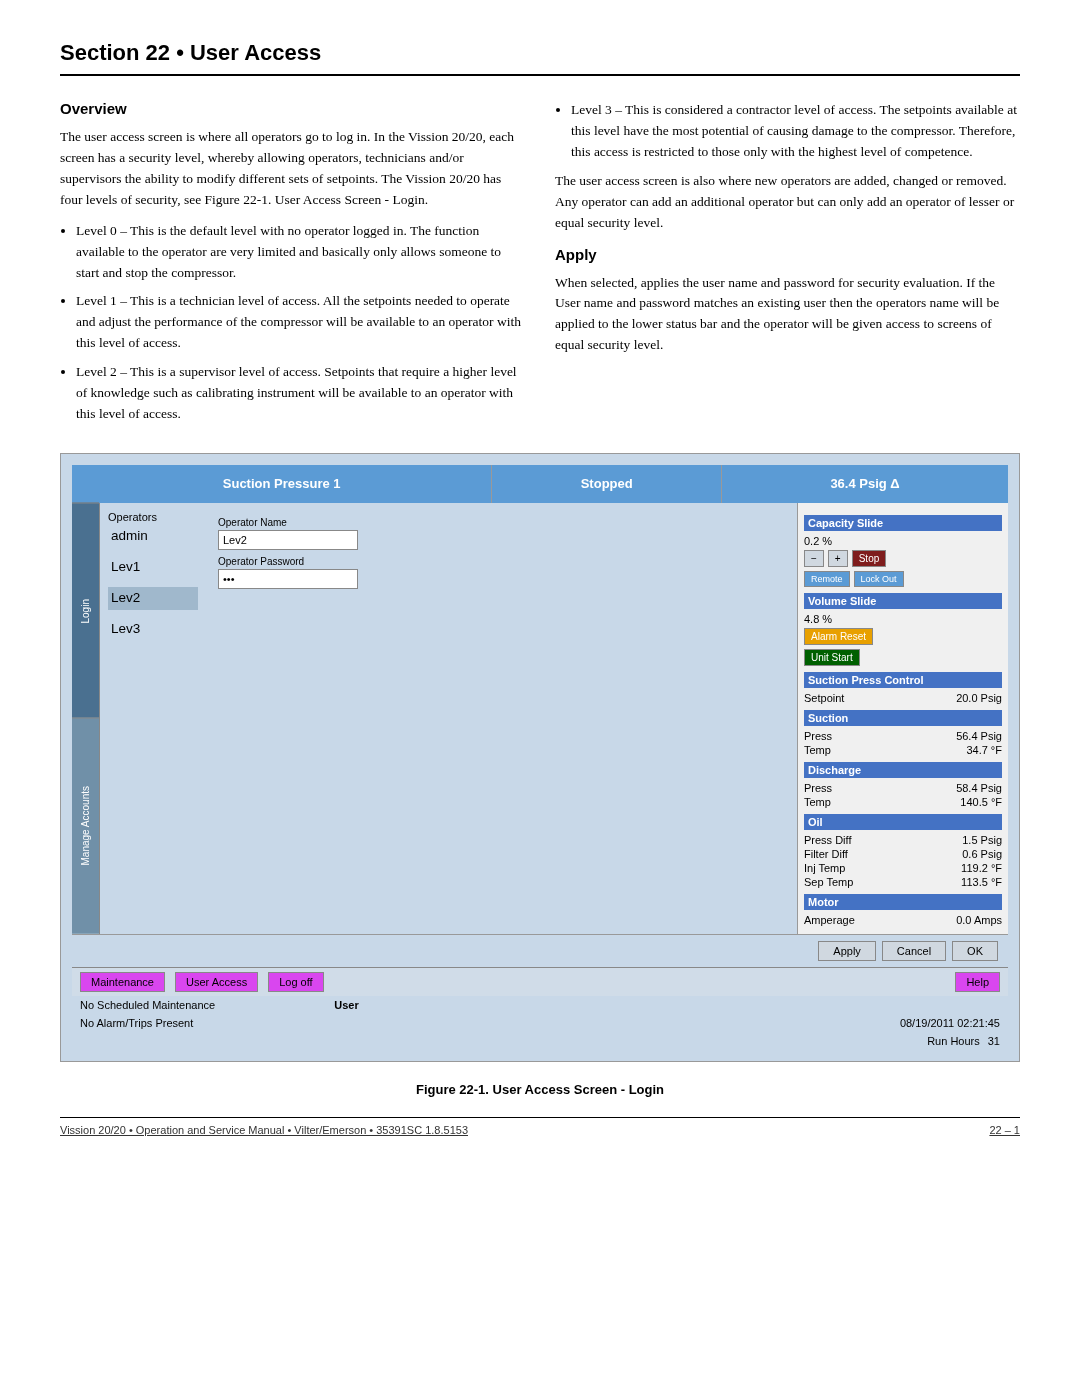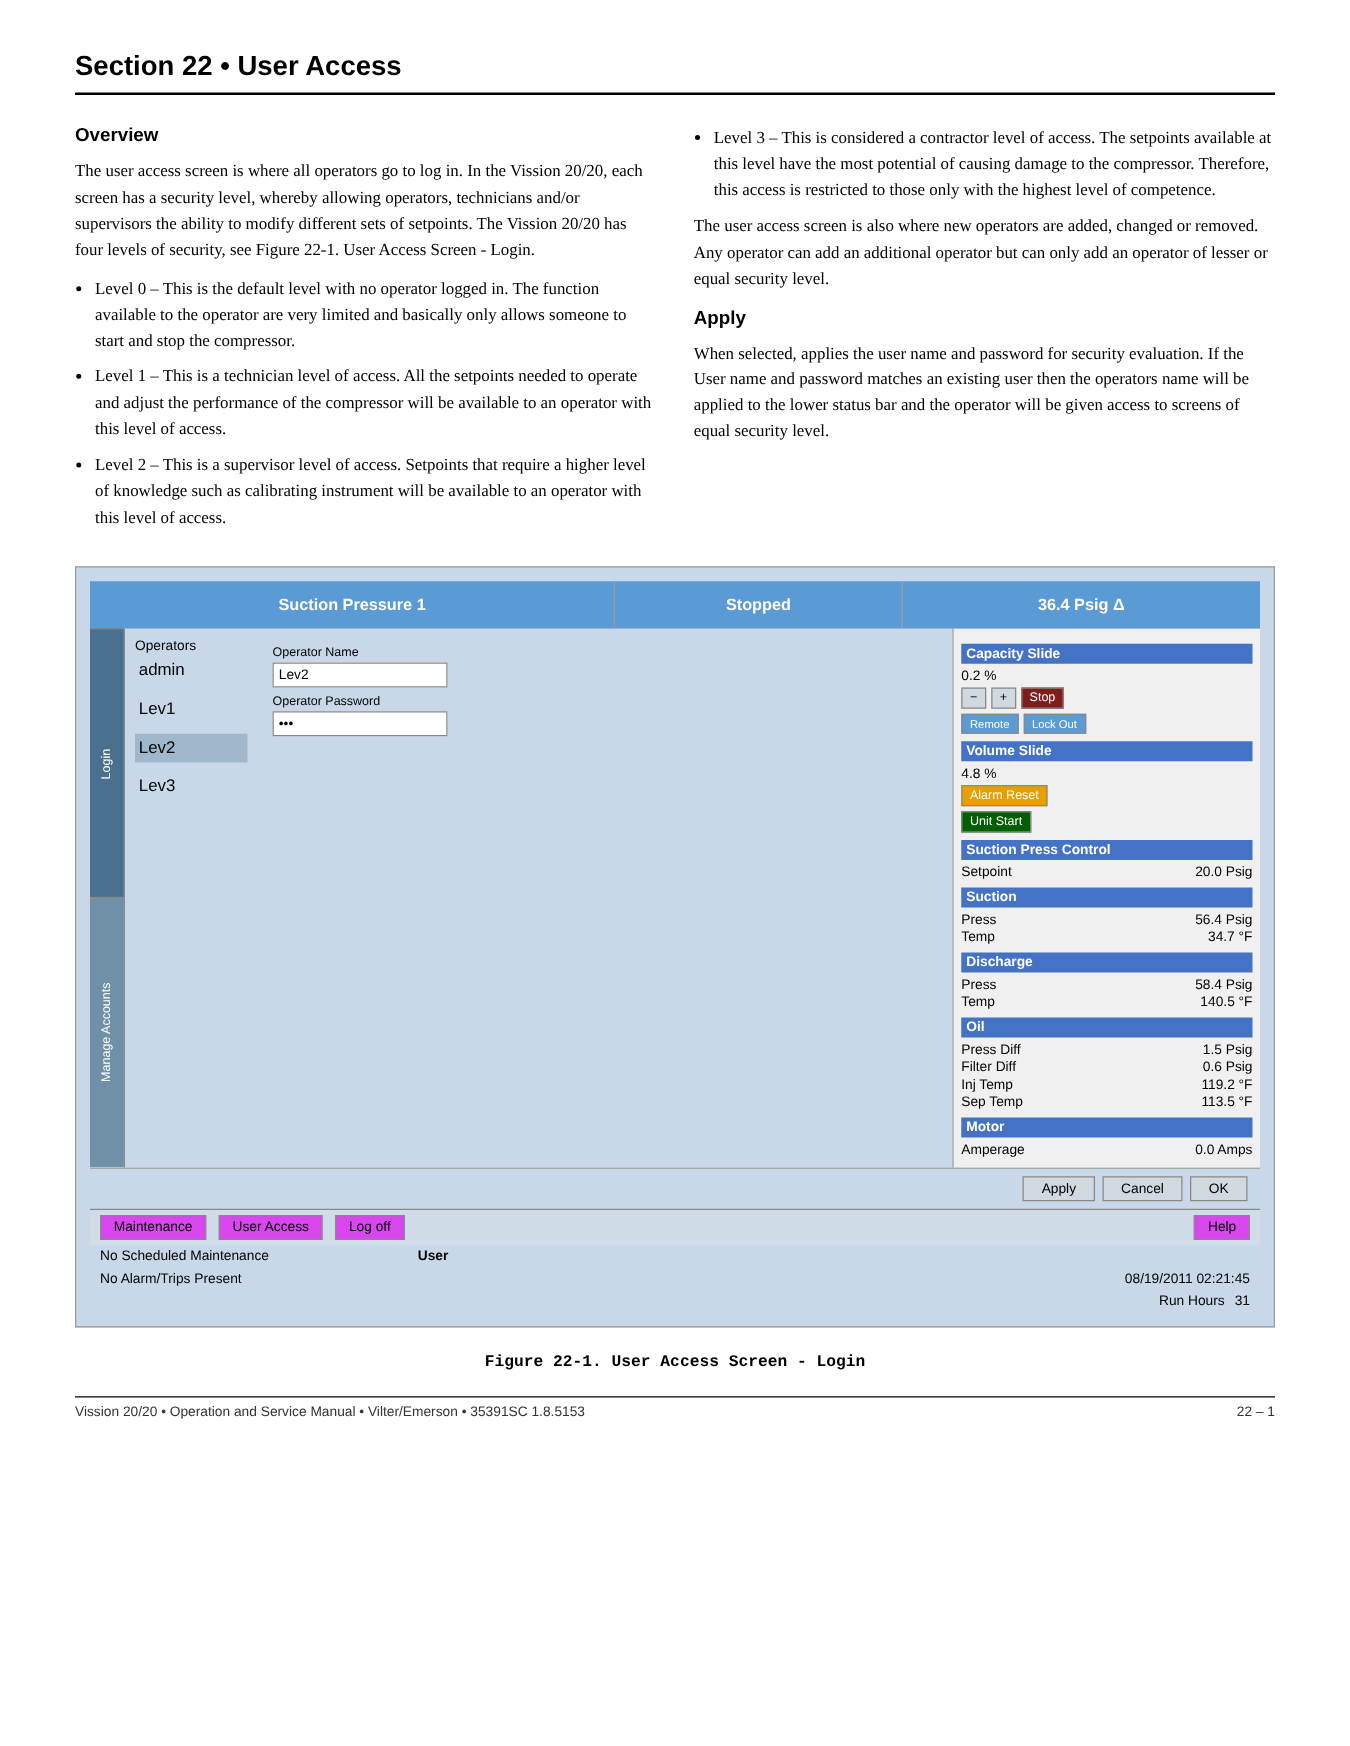--- a/index.html
+++ b/index.html
@@ -199,21 +199,21 @@
       background: #d0d8e0;
       border: 1px solid #888;
       font-size: 11px;
       font-family: Arial, sans-serif;
       padding: 3px 14px;
       cursor: pointer;
     }
 
     
     .right-panel {
-      width: 245px;
+      width: 210px;
       background: #f0f0f0;
       font-family: Arial, sans-serif;
       font-size: 11px;
       padding: 6px;
     }
     .right-panel .rp-section-title {
       background: #4472c4;
       color: #fff;
       font-size: 11px;
       font-weight: bold;
@@ -263,36 +263,37 @@
       border: 1px solid #888;
       font-size: 11px;
       font-family: Arial, sans-serif;
       padding: 3px 10px;
       cursor: pointer;
     }
 
     
     .figure-caption {
       text-align: center;
-      font-family: Liberation Mono, monospace;
+      font-family: Liberation Sans, sans-serif;
       font-size: 13px;
       font-weight: bold;
       margin: 12px 0 20px 0;
     }
 
     
     .page-footer {
       border-top: 1px solid #000;
       margin-top: 20px;
       padding-top: 6px;
       display: flex;
       justify-content: space-between;
       font-family: Arial, sans-serif;
       font-size: 11px;
       color: #333;
+      text-decoration: underline;
     }
 
     .maintenance-bar {
       background: #c8d8e8;
       padding: 3px 8px;
       font-size: 11px;
       font-family: Arial, sans-serif;
     }
   </style>
 </head>

